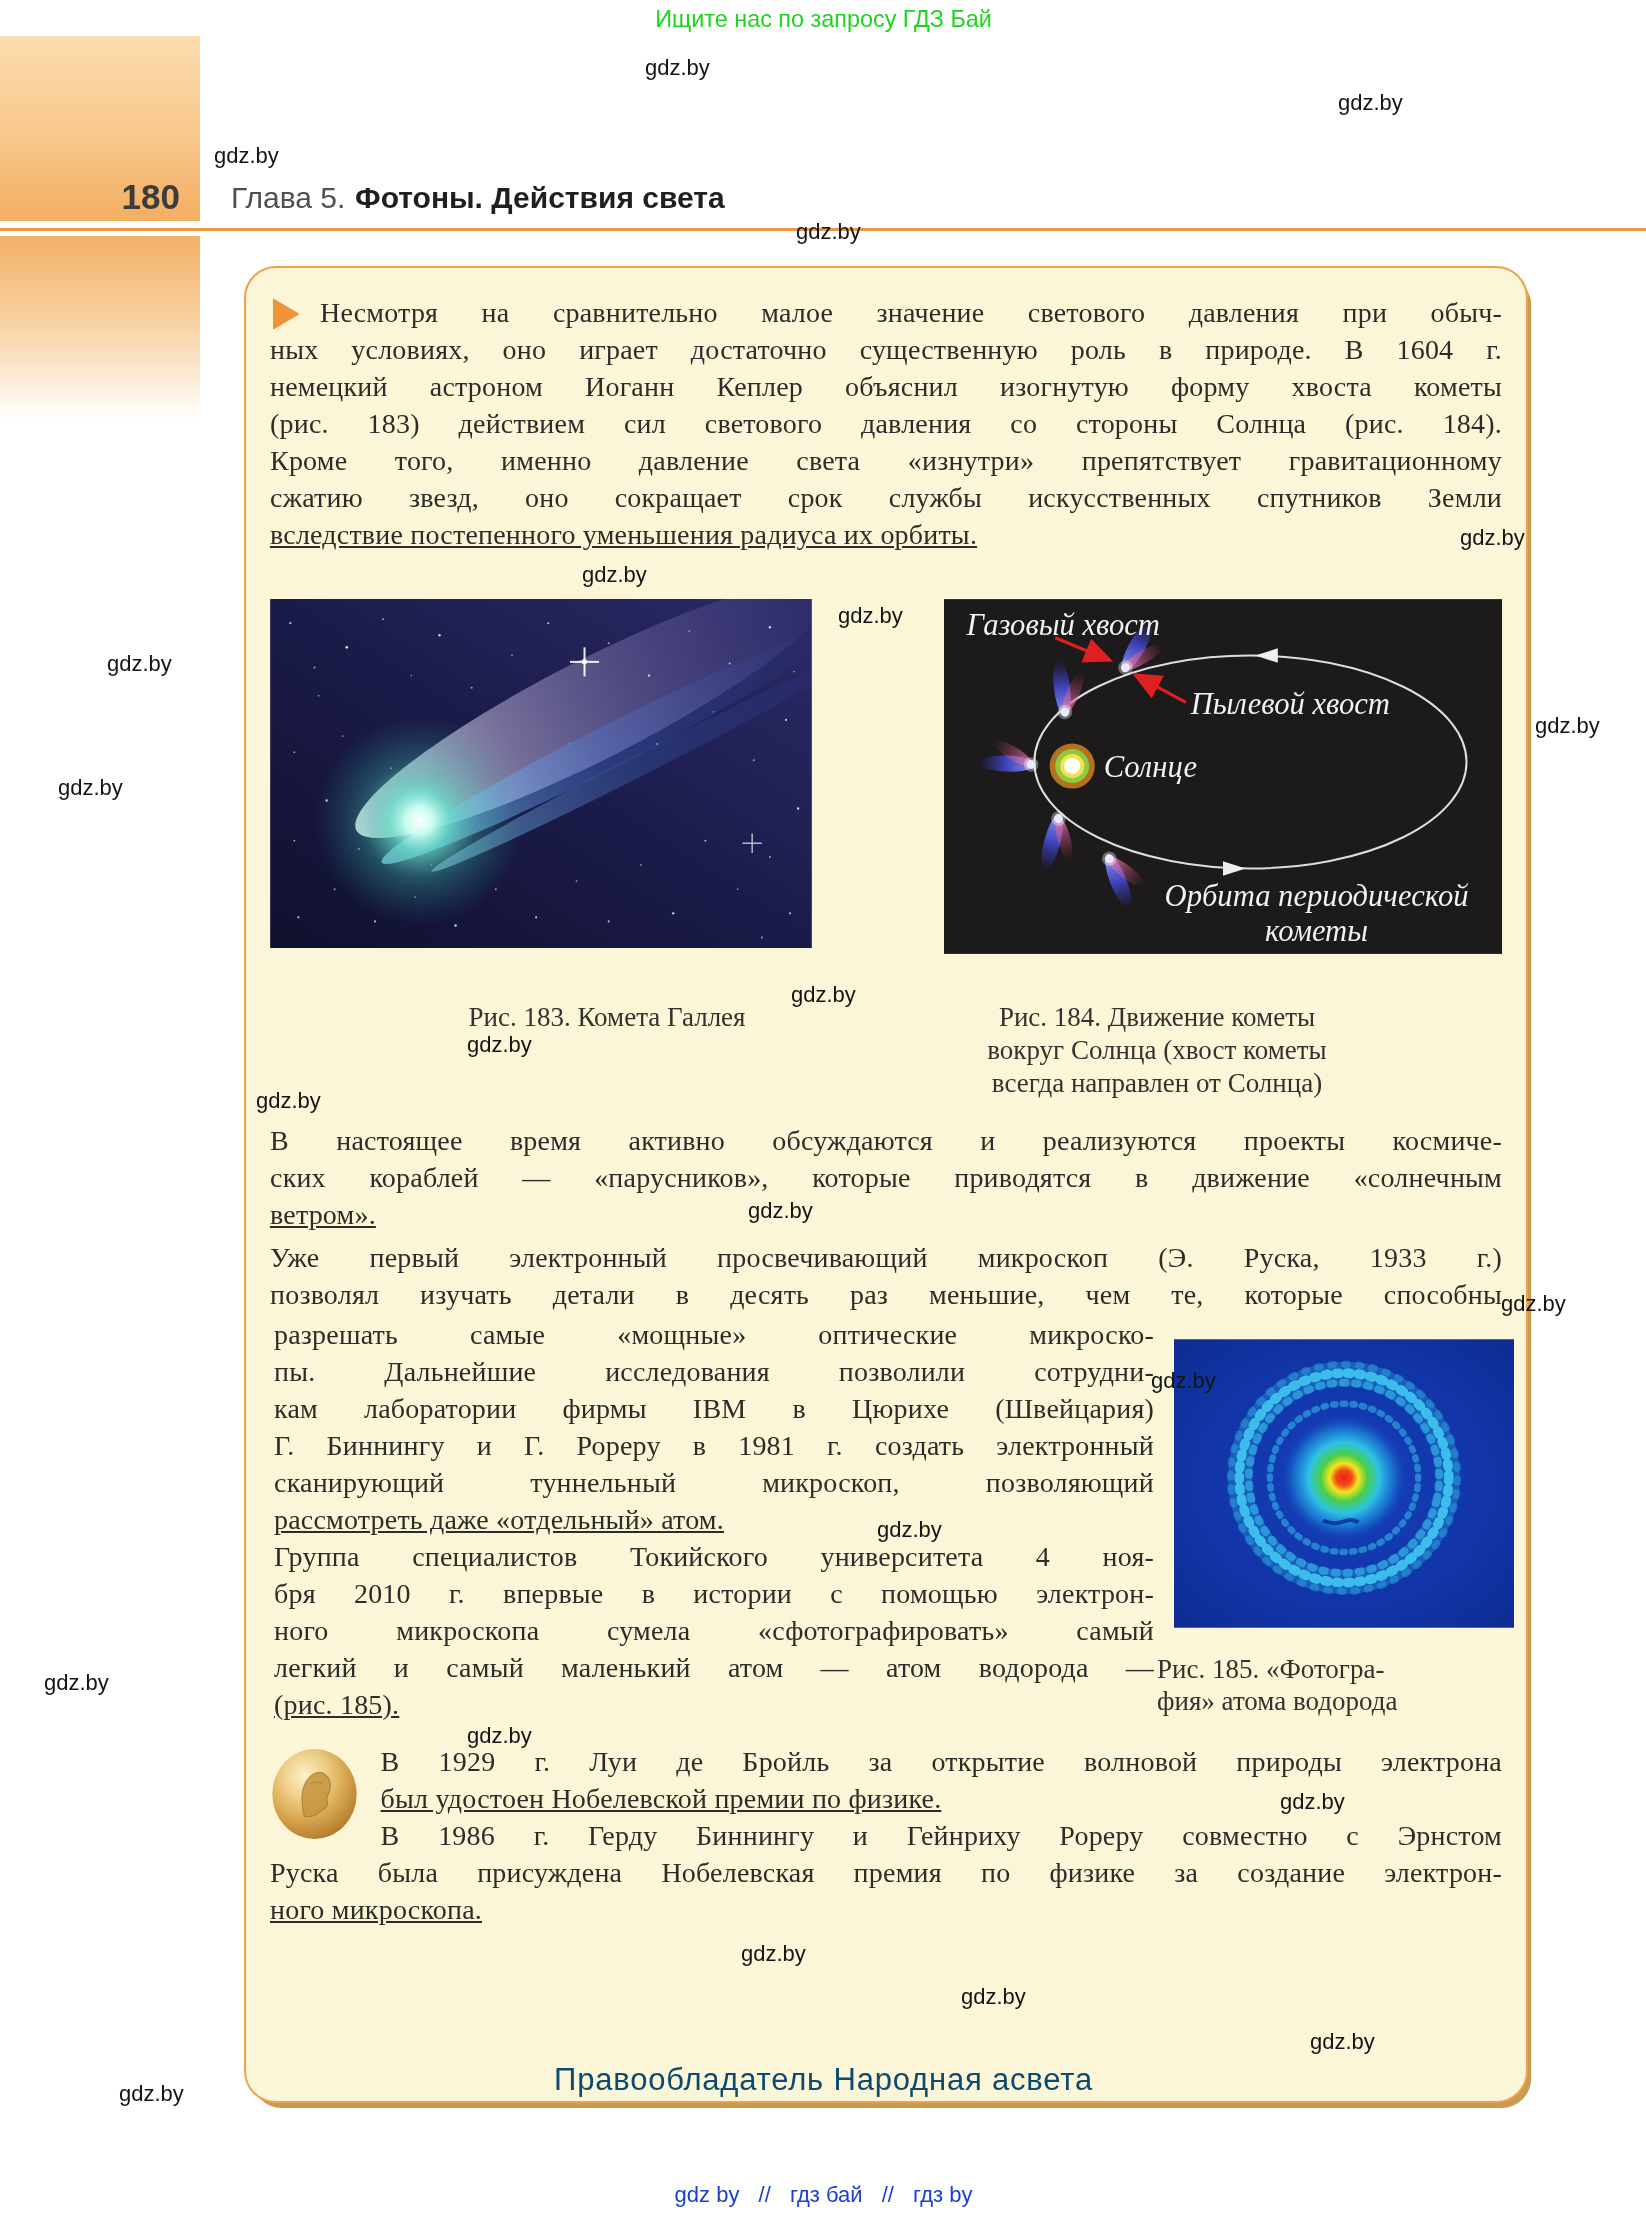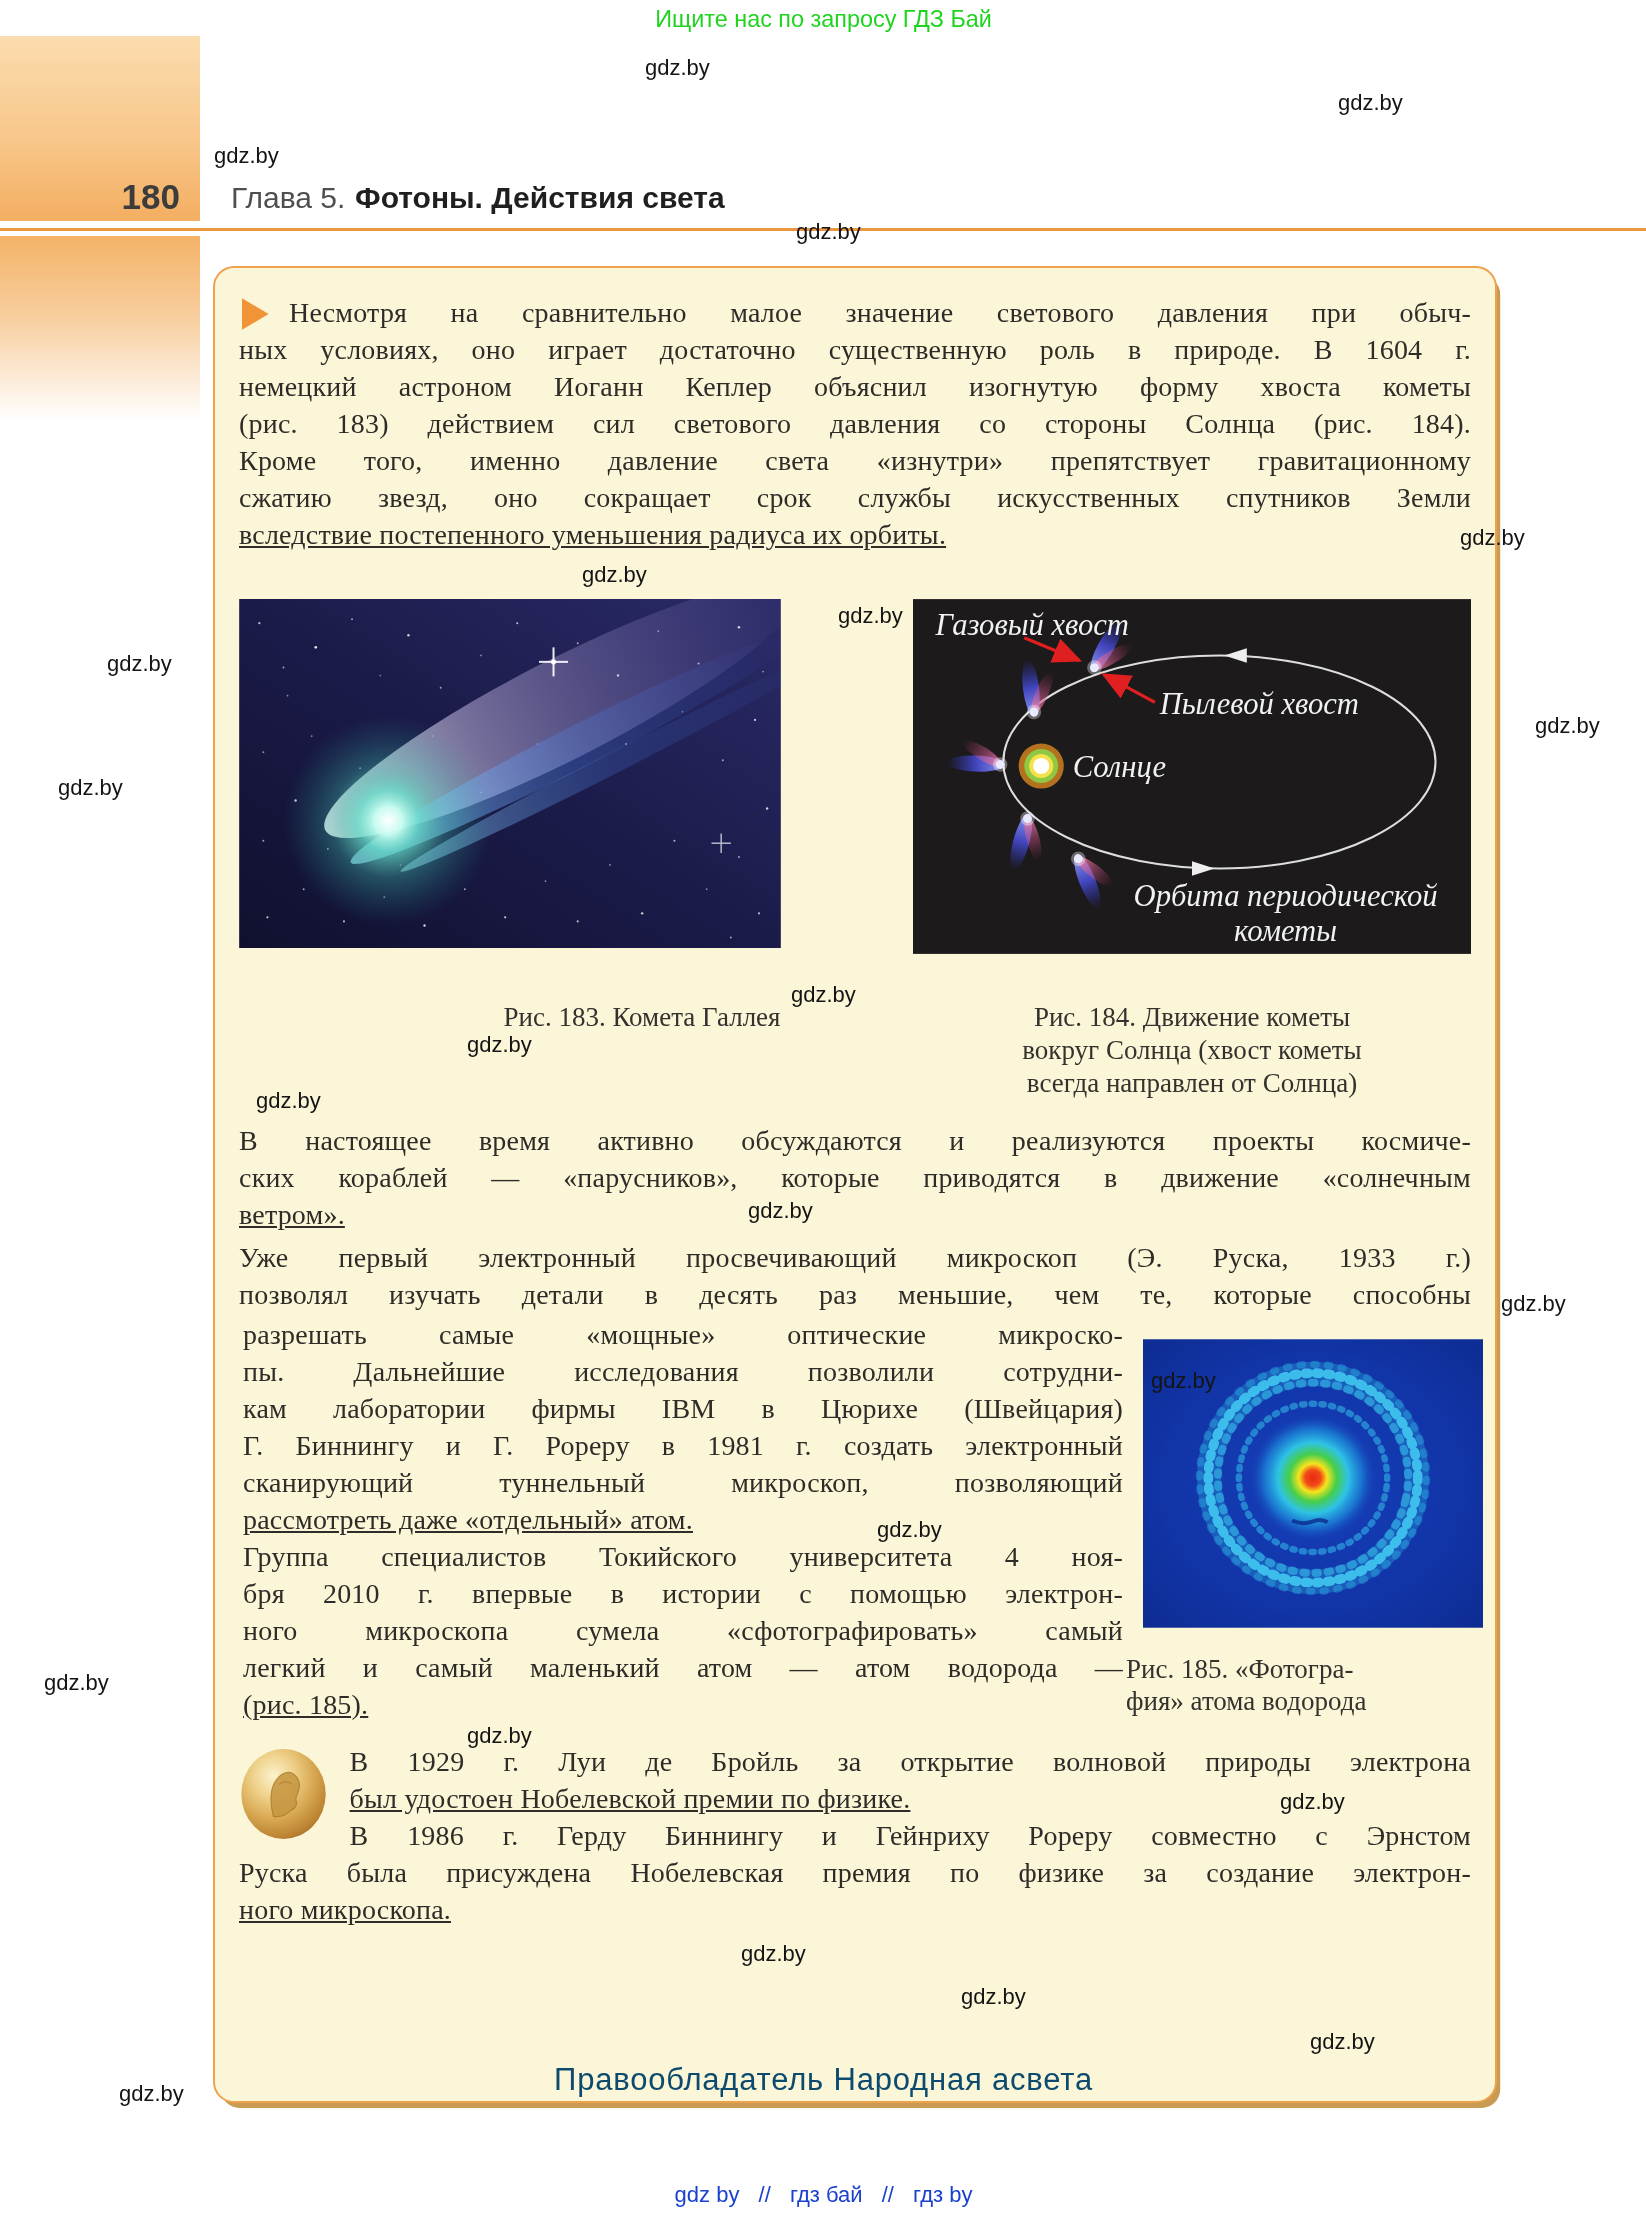--- a/index.html
+++ b/index.html
@@ -17,33 +17,33 @@
   .page-number{position:absolute;left:0;top:177px;width:180px;text-align:right;
     font-size:35px;font-weight:bold;color:#3c3c3c;}
   .chapter-line{position:absolute;left:231px;top:181px;font-size:30px;color:#222;}
   .chapter-prefix{color:#4f4f4f;font-weight:400;}
   .chapter-title{font-weight:bold;color:#1f1f1f;margin-left:9.7px;}
 
   
   .wm{position:absolute;font-size:22px;color:#141414;z-index:40;white-space:nowrap;}
 
   
-  .info-box{position:absolute;left:213px;top:266px;width:1284px;height:1837px;
-    box-sizing:border-box;background:#fcf6d8;border:2.4px solid #f0a14b;border-radius:21px;
+  .info-box{position:absolute;left:244px;top:266px;width:1284px;height:1837px;
+    box-sizing:border-box;background:#fcf6d8;border:2.4px solid #f0a14b;border-radius:32px;
     padding:26px 24px;box-shadow:5.6px 7.3px 0 -2.4px #c89a52;}
   .tline{font-family:"Liberation Serif",serif;font-size:28px;line-height:37px;
     color:#2e2c28;text-align:justify;text-align-last:justify;letter-spacing:0.2px;}
   .tline.last{text-align-last:left;text-decoration:underline;}
   .para-arrow{position:absolute;left:26.6px;top:30px;width:27px;height:32px;background:#f09437;
     clip-path:polygon(0 0,100% 50%,0 100%);}
   .p1{margin-left:50px;text-indent:0;}
   .p1-rest, .p2, .p3w, .narrow, .nobel-par{margin:4px;}
   .narrow{width:880px;}
   .figrow{display:flex;justify-content:space-between;margin-top:46px;}
-  .caprow{display:flex;justify-content:flex-end;margin-top:47px;}
+  .caprow{display:flex;justify-content:center;margin-top:47px;}
   .cap{font-family:"Liberation Serif",serif;font-size:27px;color:#34322e;text-align:center;}
   .cap-left{width:542px;line-height:33px;}
   .cap-right{width:558px;line-height:33px;}
   .mt27{margin-top:22px;}
   .mt8{margin-top:6.4px;}
   .mt3{margin-top:2.4px;}
   .mt40{margin-top:20px;}
 
   .comet-photo{width:542px;height:349px;display:block;}
   .orbit-diagram{width:558px;height:355px;display:block;}

